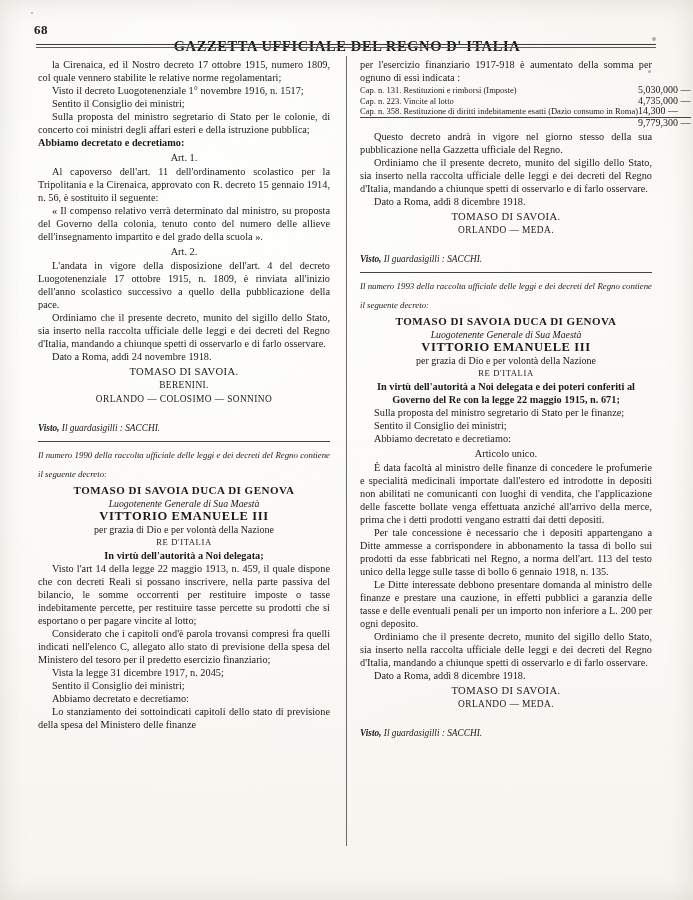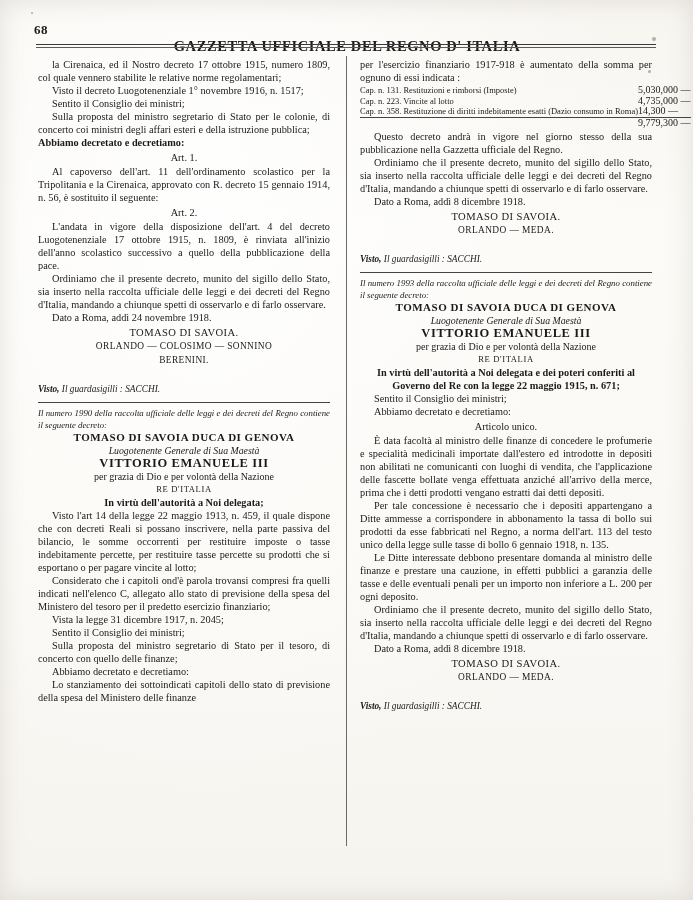--- a/index.html
+++ b/index.html
@@ -137,21 +137,21 @@
   }
   .dh1 { font-size: 11px; font-weight: bold; letter-spacing: 0.5px; }
   .dh2 { font-size: 9.8px; font-style: italic; }
   .dh3 { font-size: 12.5px; font-weight: bold; letter-spacing: 0.6px; }
   .dh4 { font-size: 10px; }
   .dh5 { font-size: 8.6px; letter-spacing: 0.6px; }
   .note-num {
     font-size: 8.8px;
     font-style: italic;
     text-indent: 0;
-    line-height: 12px;
+    line-height: 19px;
   }
   table.fin {
     width: 100%;
     border-collapse: collapse;
     font-size: 8.5px;
     line-height: 10.5px;
     margin: 1px 0 2px 0;
   }
   table.fin td {
     padding: 0;
@@ -201,49 +201,49 @@
 
   <div class="col left">
     <p>la Cirenaica, ed il Nostro decreto 17 ottobre 1915, numero 1809, col quale vennero stabilite le relative norme regolamentari;</p>
     <p>Visto il decreto Luogotenenziale 1° novembre 1916, n. 1517;</p>
     <p>Sentito il Consiglio dei ministri;</p>
     <p>Sulla proposta del ministro segretario di Stato per le colonie, di concerto coi ministri degli affari esteri e della istruzione pubblica;</p>
     <p class="noind bold">Abbiamo decretato e decretiamo:</p>
 
     <p class="art">Art. 1.</p>
     <p>Al capoverso dell'art. 11 dell'ordinamento scolastico per la Tripolitania e la Cirenaica, approvato con R. decreto 15 gennaio 1914, n. 56, è sostituito il seguente:</p>
+    <p>« Il compenso relativo verrà determinato dal ministro, su proposta del Governo della colonia, tenuto conto del numero delle allieve dell'insegnamento impartito e del grado della scuola ».</p>
 
     <p class="art">Art. 2.</p>
     <p>L'andata in vigore della disposizione dell'art. 4 del decreto Luogotenenziale 17 ottobre 1915, n. 1809, è rinviata all'inizio dell'anno scolastico successivo a quello della pubblicazione della pace.</p>
 
     <p>Ordiniamo che il presente decreto, munito del sigillo dello Stato, sia inserto nella raccolta ufficiale delle leggi e dei decreti del Regno d'Italia, mandando a chiunque spetti di osservarlo e di farlo osservare.</p>
     <p>Dato a Roma, addì 24 novembre 1918.</p>
 
     <p class="sig">TOMASO DI SAVOIA.</p>
+    <p class="counter-sig sc">BERENINI.</p>
     <p class="counter-sig sc">ORLANDO — COLOSIMO — SONNINO</p>
-    <p class="counter-sig sc">BERENINI.</p>
 
     <p class="visto"><span class="bold ital">Visto,</span> <span class="ital">Il guardasigilli : SACCHI.</span></p>
 
     <hr class="hr-full">
 
     <p class="note-num ital">Il numero 1990 della raccolta ufficiale delle leggi e dei decreti del Regno contiene il seguente decreto:</p>
 
     <p class="decreto-head dh1">TOMASO DI SAVOIA DUCA DI GENOVA</p>
     <p class="decreto-head dh2">Luogotenente Generale di Sua Maestà</p>
     <p class="decreto-head dh3">VITTORIO EMANUELE III</p>
     <p class="decreto-head dh4">per grazia di Dio e per volontà della Nazione</p>
     <p class="decreto-head dh5">RE D'ITALIA</p>
 
     <p class="center">In virtù dell'autorità a Noi delegata;</p>
     <p>Visto l'art 14 della legge 22 maggio 1913, n. 459, il quale dispone che con decreti Reali si possano inscrivere, nella parte passiva del bilancio, le somme occorrenti per restituire imposte o tasse indebitamente percette, per restituire tasse percette su prodotti che si esportano o per pagare vincite al lotto;</p>
     <p>Considerato che i capitoli ond'è parola trovansi compresi fra quelli indicati nell'elenco C, allegato allo stato di previsione della spesa del Ministero del tesoro per il predetto esercizio finanziario;</p>
     <p>Vista la legge 31 dicembre 1917, n. 2045;</p>
     <p>Sentito il Consiglio dei ministri;</p>
-    <p>Sulla proposta del ministro segretario di Stato per il tesoro, di concerto con quello delle finanze;</p>
     <p>Abbiamo decretato e decretiamo:</p>
     <p>Lo stanziamento dei sottoindicati capitoli dello stato di previsione della spesa del Ministero delle finanze</p>
   </div>
 
   <div class="col right">
     <p class="noind">per l'esercizio finanziario 1917-918 è aumentato della somma per ognuno di essi indicata :</p>
 
     <table class="fin">
       <tbody>
           <tr>
@@ -278,20 +278,21 @@
 
     <p class="note-num ital">Il numero 1993 della raccolta ufficiale delle leggi e dei decreti del Regno contiene il seguente decreto:</p>
 
     <p class="decreto-head dh1">TOMASO DI SAVOIA DUCA DI GENOVA</p>
     <p class="decreto-head dh2">Luogotenente Generale di Sua Maestà</p>
     <p class="decreto-head dh3">VITTORIO EMANUELE III</p>
     <p class="decreto-head dh4">per grazia di Dio e per volontà della Nazione</p>
     <p class="decreto-head dh5">RE D'ITALIA</p>
 
     <p class="center">In virtù dell'autorità a Noi delegata e dei poteri conferiti al Governo del Re con la legge 22 maggio 1915, n. 671;</p>
+    <p>Sulla proposta del ministro segretario di Stato per le finanze;</p>
     <p>Sentito il Consiglio dei ministri;</p>
     <p>Abbiamo decretato e decretiamo:</p>
 
     <p class="art">Articolo unico.</p>
     <p>È data facoltà al ministro delle finanze di concedere le profumerie e specialità medicinali importate dall'estero ed introdotte in depositi non abilitati ne comunicanti con luoghi di vendita, che l'applicazione delle fascette bollate venga effettuata anziché all'arrivo della merce, prima che i detti prodotti vengano estratti dai detti depositi.</p>
     <p>Per tale concessione è necessario che i depositi appartengano a Ditte ammesse a corrispondere in abbonamento la tassa di bollo sui prodotti da esse fabbricati nel Regno, a norma dell'art. 113 del testo unico della legge sulle tasse di bollo 6 gennaio 1918, n. 135.</p>
     <p>Le Ditte interessate debbono presentare domanda al ministro delle finanze e prestare una cauzione, in effetti pubblici a garanzia delle tasse e delle eventuali penali per un importo non inferiore a L. 200 per ogni deposito.</p>
 
     <p>Ordiniamo che il presente decreto, munito del sigillo dello Stato, sia inserto nella raccolta ufficiale delle leggi e dei decreti del Regno d'Italia, mandando a chiunque spetti di osservarlo e di farlo osservare.</p>
     <p>Dato a Roma, addì 8 dicembre 1918.</p>

